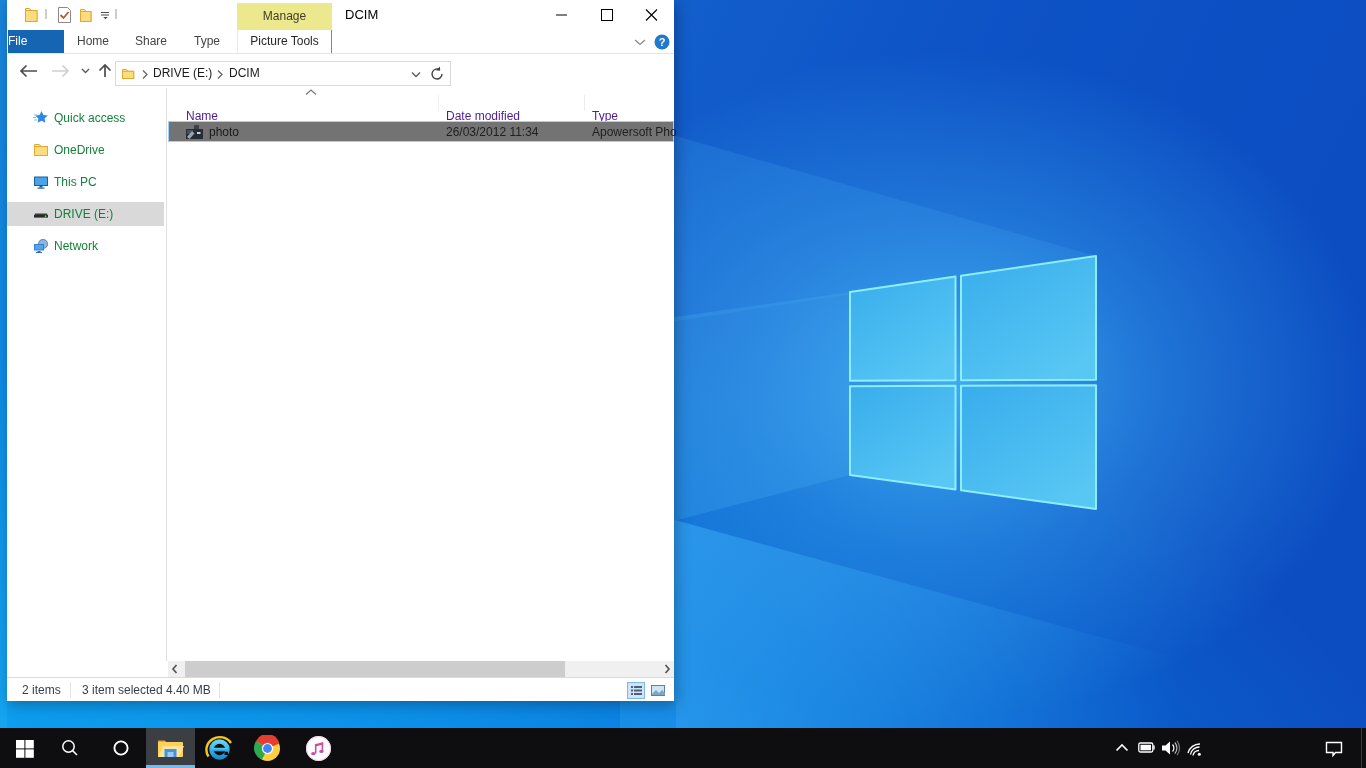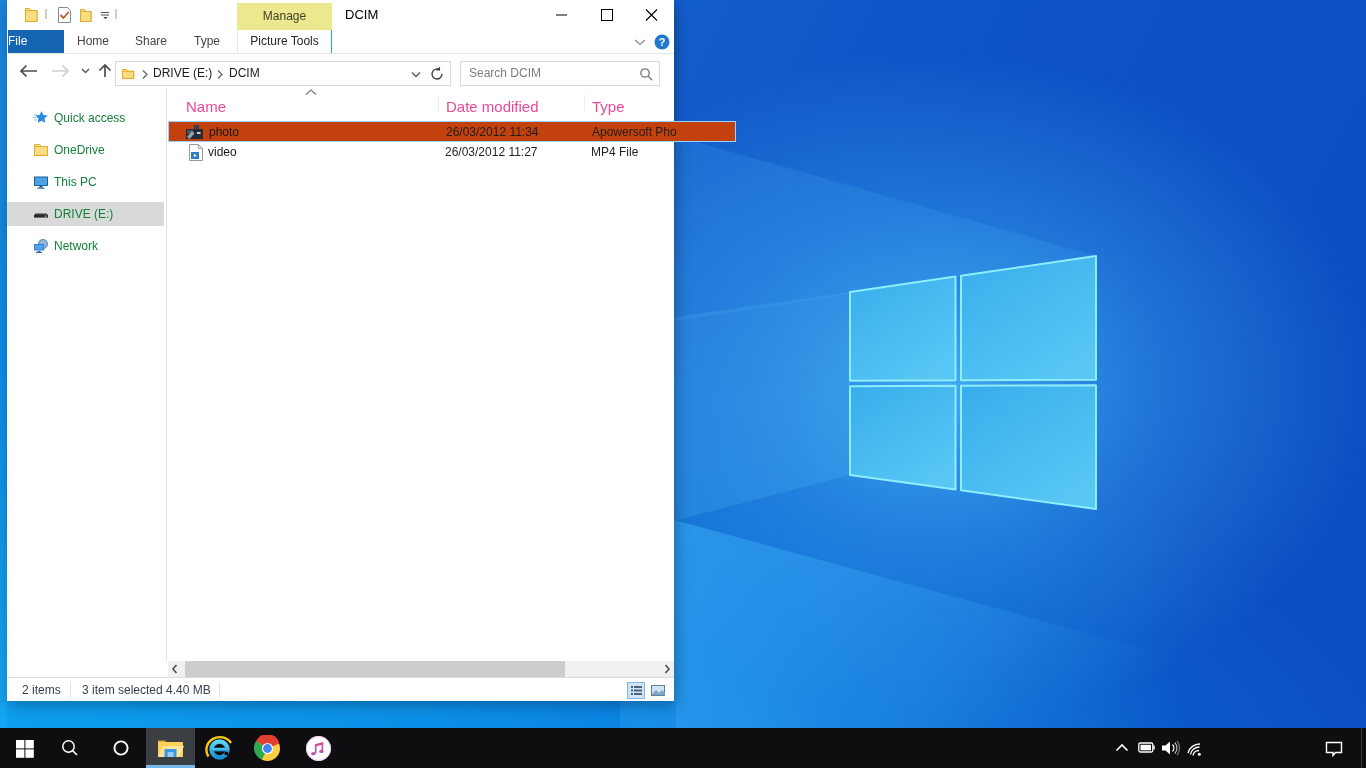--- a/index.html
+++ b/index.html
@@ -31,24 +31,24 @@
  font-size:12px;color:#7d7d7d;line-height:23px;padding-left:8px;}
 .crumb{font-size:12px;color:#1a1a1a;}
 
 #content{position:absolute;left:0;top:88px;width:667px;height:573px;background:#fff;}
 #sidebar{position:absolute;left:0;top:0;width:160px;height:573px;border-right:1px solid #e0e0e0;}
 .sbitem{position:absolute;left:0;width:160px;height:24px;font-size:12px;color:#15803d;line-height:24px;}
 .sbitem svg{position:absolute;left:26px;top:4px;}
 .sbitem span{position:absolute;left:47px;}
 #sbsel{position:absolute;left:0;top:114px;width:157px;height:24px;background:#d9d9d9;}
 
-.hdr{position:absolute;top:10px;font-size:15px;color:#ec4899;}
+.hdr{position:absolute;top:21px;font-size:12px;color:#4c1d95;}
 .colsep{position:absolute;top:6px;width:1px;height:15px;background:#ededed;}
 
-#rowphoto{position:absolute;left:161px;top:33px;width:568px;height:21px;background:#c2410c;
+#rowphoto{position:absolute;left:161px;top:33px;width:506px;height:21px;background:#737373;
  border:1px solid #99d1ff;padding-left:40px;}
 #rowvideo{position:absolute;left:161px;top:54px;width:506px;height:21px;}
 .cell{position:absolute;top:0;height:21px;line-height:21px;font-size:12px;color:#191919;white-space:nowrap;}
 
 #hscroll{position:absolute;left:161px;top:661px;width:506px;height:16px;background:#f0f0f0;}
 #hthumb{position:absolute;left:17px;top:0;width:380px;height:16px;background:#cdcdcd;}
 
 #statusbar{position:absolute;left:0;top:677px;width:667px;height:24px;background:#fff;border-top:1px solid #dadada;
  font-size:12px;color:#333e4e;padding-left:40px;}
 #statusbar .sep{position:absolute;top:4px;width:1px;height:16px;background:#e3e3e3;}
@@ -190,26 +190,20 @@
    <svg class="abs" style="left:294px;top:9px" width="12" height="8" viewBox="0 0 12 8">
           <path d="M2 1.5l4 4 4-4" fill="none" stroke="#5a5a5a" stroke-width="1.3"></path>
         </svg>
   </div>
   <div id="refbtn">
    <svg class="abs" style="left:5px;top:4px" width="16" height="16" viewBox="0 0 16 16">
     <path d="M13 8a5 5 0 1 1-2-4" fill="none" stroke="#3f3f3f" stroke-width="1.4"></path>
     <path d="M11 0.5v4h-4z" fill="#3f3f3f"></path>
    </svg>
   </div>
-  <div id="searchbox">Search DCIM
-   <svg class="abs" style="left:178px;top:5px" width="15" height="15" viewBox="0 0 15 15">
-    <circle cx="6" cy="6" r="4.2" fill="none" stroke="#757575" stroke-width="1.3"></circle>
-    <line x1="9.2" y1="9.2" x2="13.2" y2="13.2" stroke="#757575" stroke-width="1.3"></line>
-   </svg>
-  </div>
  </div>
 
  <div id="content">
   <div id="sbsel"></div>
   <div id="sidebar"></div>
   <div class="sbitem" style="top:18px">
    <svg width="16" height="16" viewBox="0 0 16 16">
     <path d="M8.5 1l1.9 3.9 4.3.6-3.1 3 .7 4.3-3.8-2-3.8 2 .7-4.3-3.1-3 4.3-.6z" fill="#2e8ae0"></path>
     <path d="M1 5h3M0 7.5h3M1 10h3" stroke="#7cc0ef" stroke-width="1.2"></path>
    </svg>
@@ -264,31 +258,20 @@
    <svg class="abs" style="left:17px;top:3px" width="17" height="14" viewBox="0 0 17 14">
     <rect x="8" y="0" width="5" height="7" fill="#3a414b"></rect>
     <rect x="0" y="4" width="17" height="10" fill="#262c35"></rect>
     <rect x="1" y="5" width="6" height="4" fill="#46505c"></rect>
     <polygon points="1,12 6,6 8.5,8.5 3.5,14" fill="#99a1ac"></polygon>
     <rect x="11" y="7" width="3.5" height="2" fill="#ccd2d9"></rect>
    </svg>
    <div class="cell" style="left:40px">photo</div>
    <div class="cell" style="left:277px;color:#1f1f1f">26/03/2012 11:34</div>
    <div class="cell" style="left:423px;color:#1f1f1f">Apowersoft Pho</div>
-  </div>
-  <div id="rowvideo">
-   <svg class="abs" style="left:21px;top:2px" width="14" height="17" viewBox="0 0 14 17">
-    <path d="M0.5 0.5h9l4 4v12h-13z" fill="#fff" stroke="#9b9b9b" stroke-width="1"></path>
-    <path d="M9.5 0.5l4 4h-4z" fill="#e8e8e8" stroke="#9b9b9b" stroke-width="0.8"></path>
-    <rect x="2" y="8" width="8" height="7" fill="#2e7cc1"></rect>
-    <path d="M4.8 9.8v3.4l3-1.7z" fill="#fff"></path>
-   </svg>
-   <div class="cell" style="left:40px">video</div>
-   <div class="cell" style="left:277px;color:#1f1f1f">26/03/2012 11:27</div>
-   <div class="cell" style="left:423px;color:#1f1f1f">MP4 File</div>
   </div>
  </div>
 
  <div id="hscroll">
   <svg class="abs" style="left:2px;top:3px" width="10" height="10" viewBox="0 0 10 10">
    <path d="M6.5 1 3 5l3.5 4" fill="none" stroke="#505050" stroke-width="1.6"></path>
   </svg>
   <div id="hthumb"></div>
   <svg class="abs" style="left:494px;top:3px" width="10" height="10" viewBox="0 0 10 10">
    <path d="M3.5 1 7 5l-3.5 4" fill="none" stroke="#505050" stroke-width="1.6"></path>

